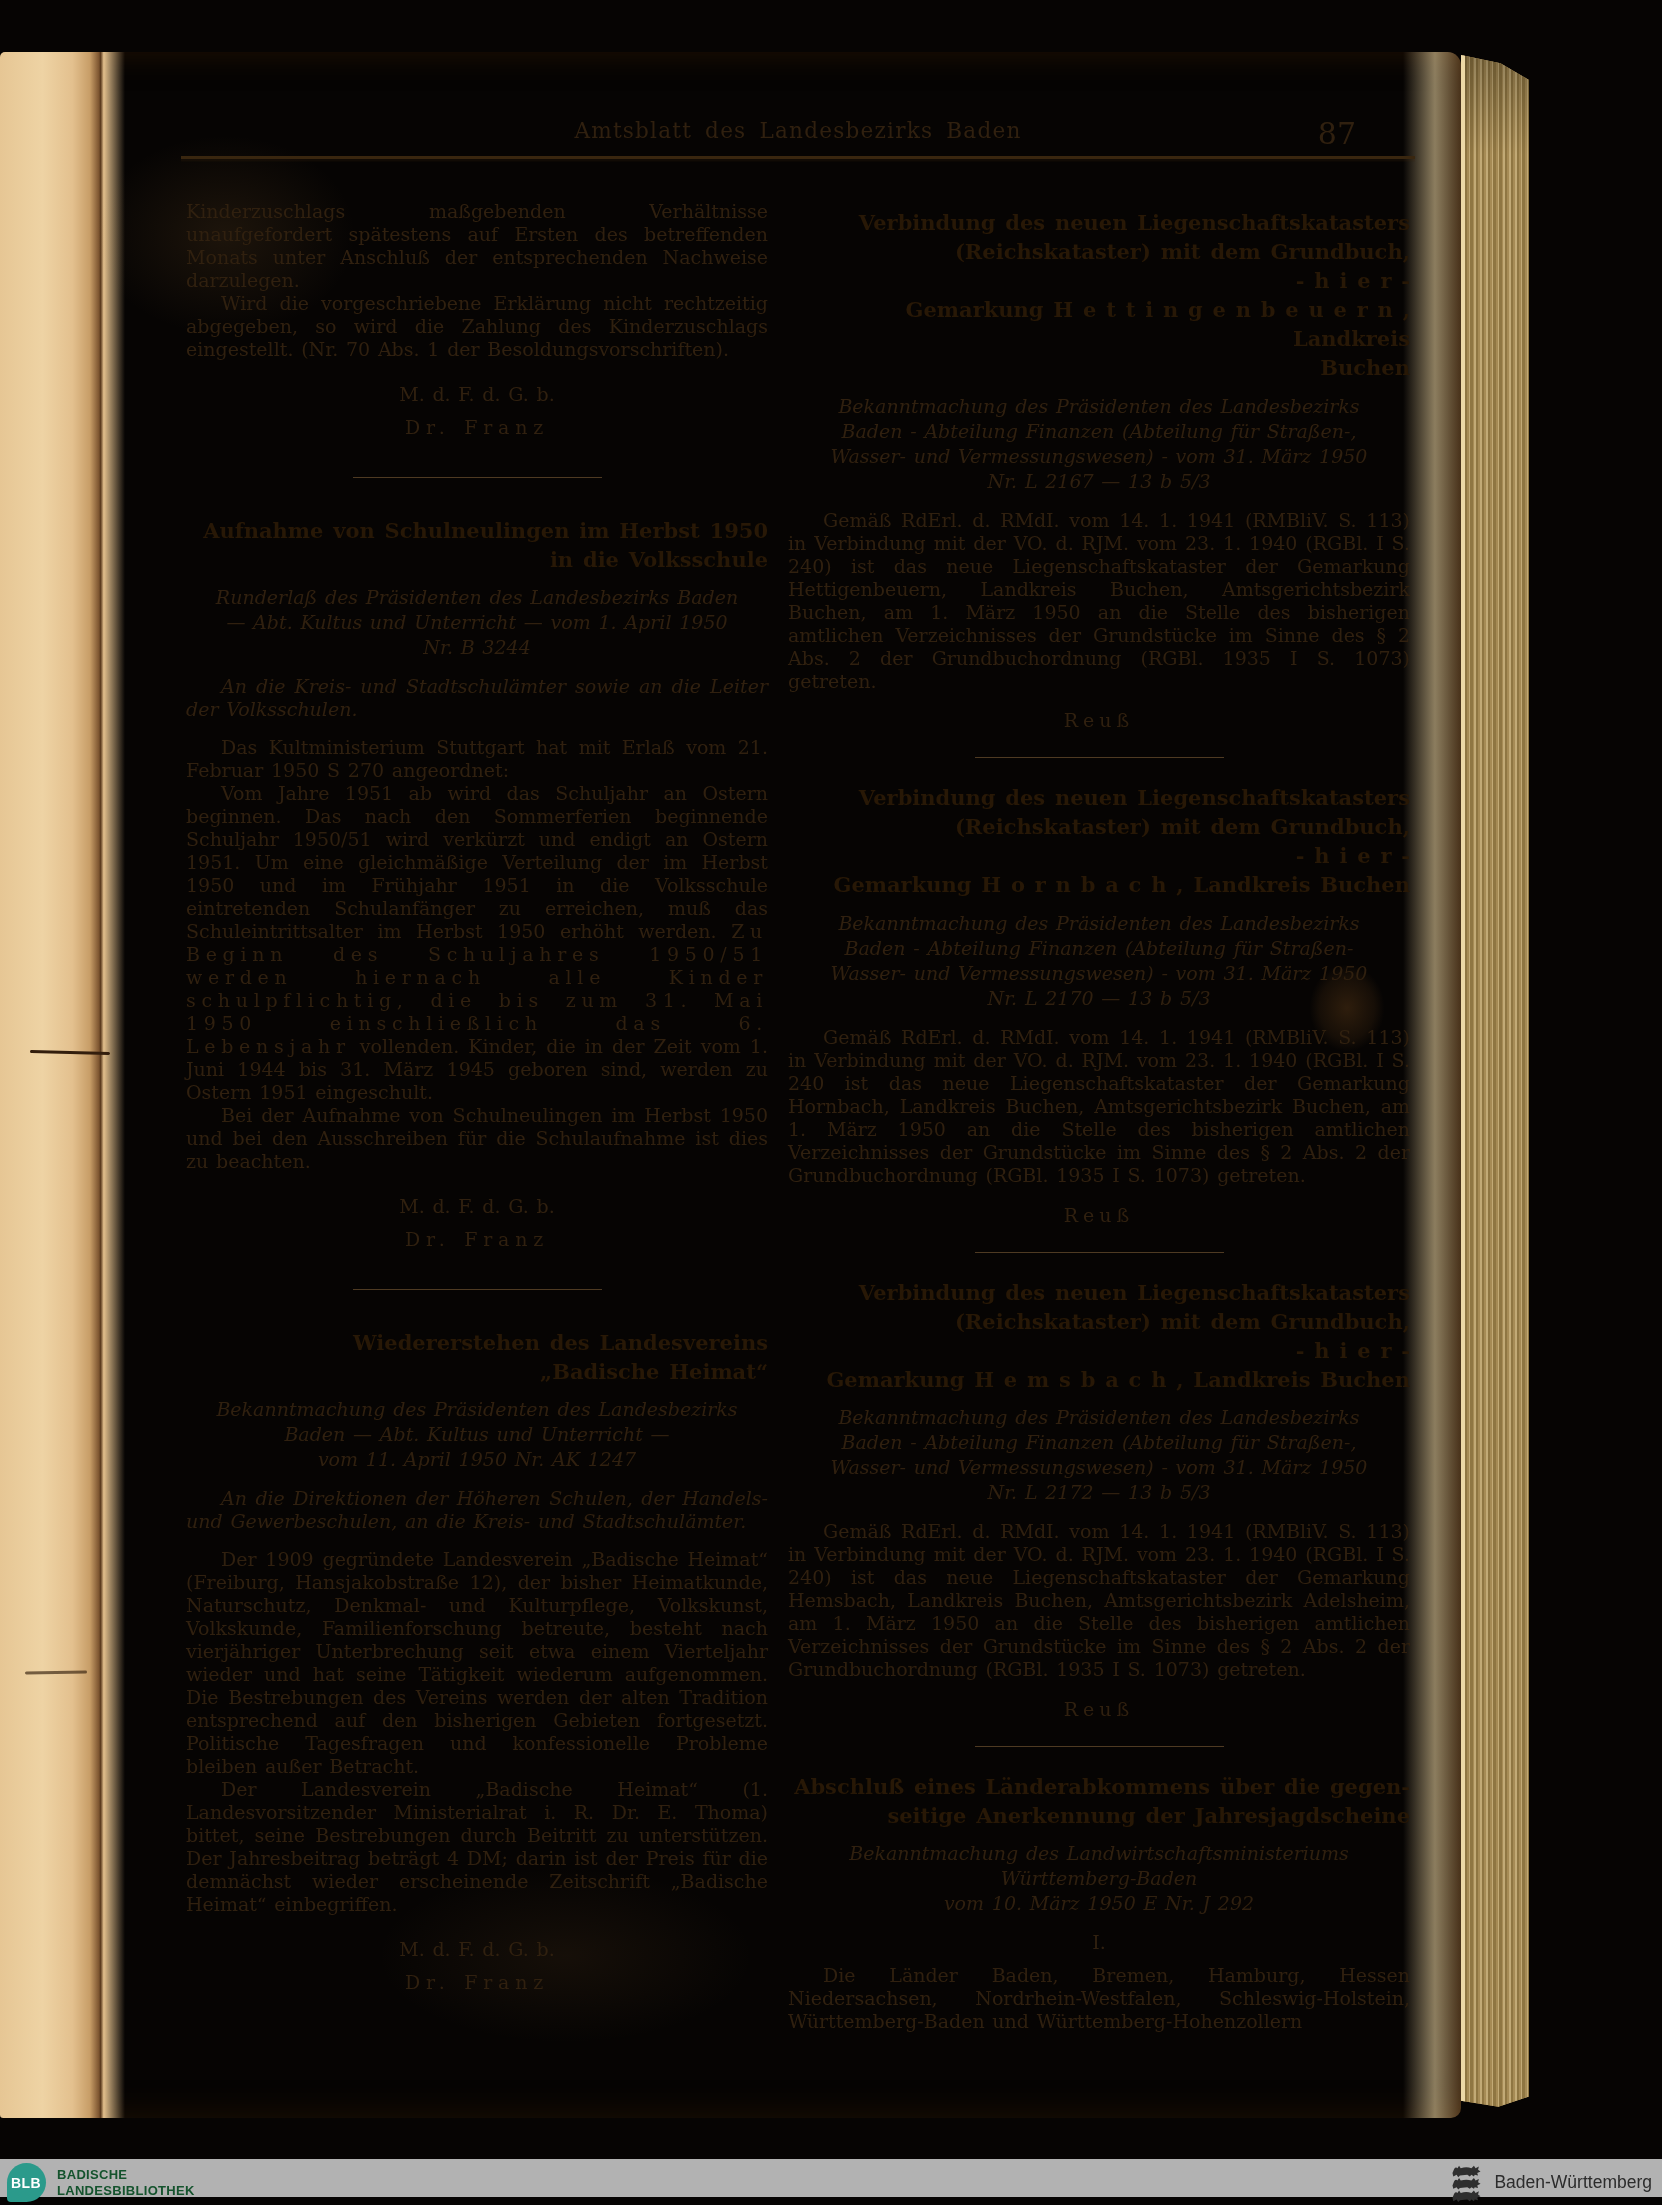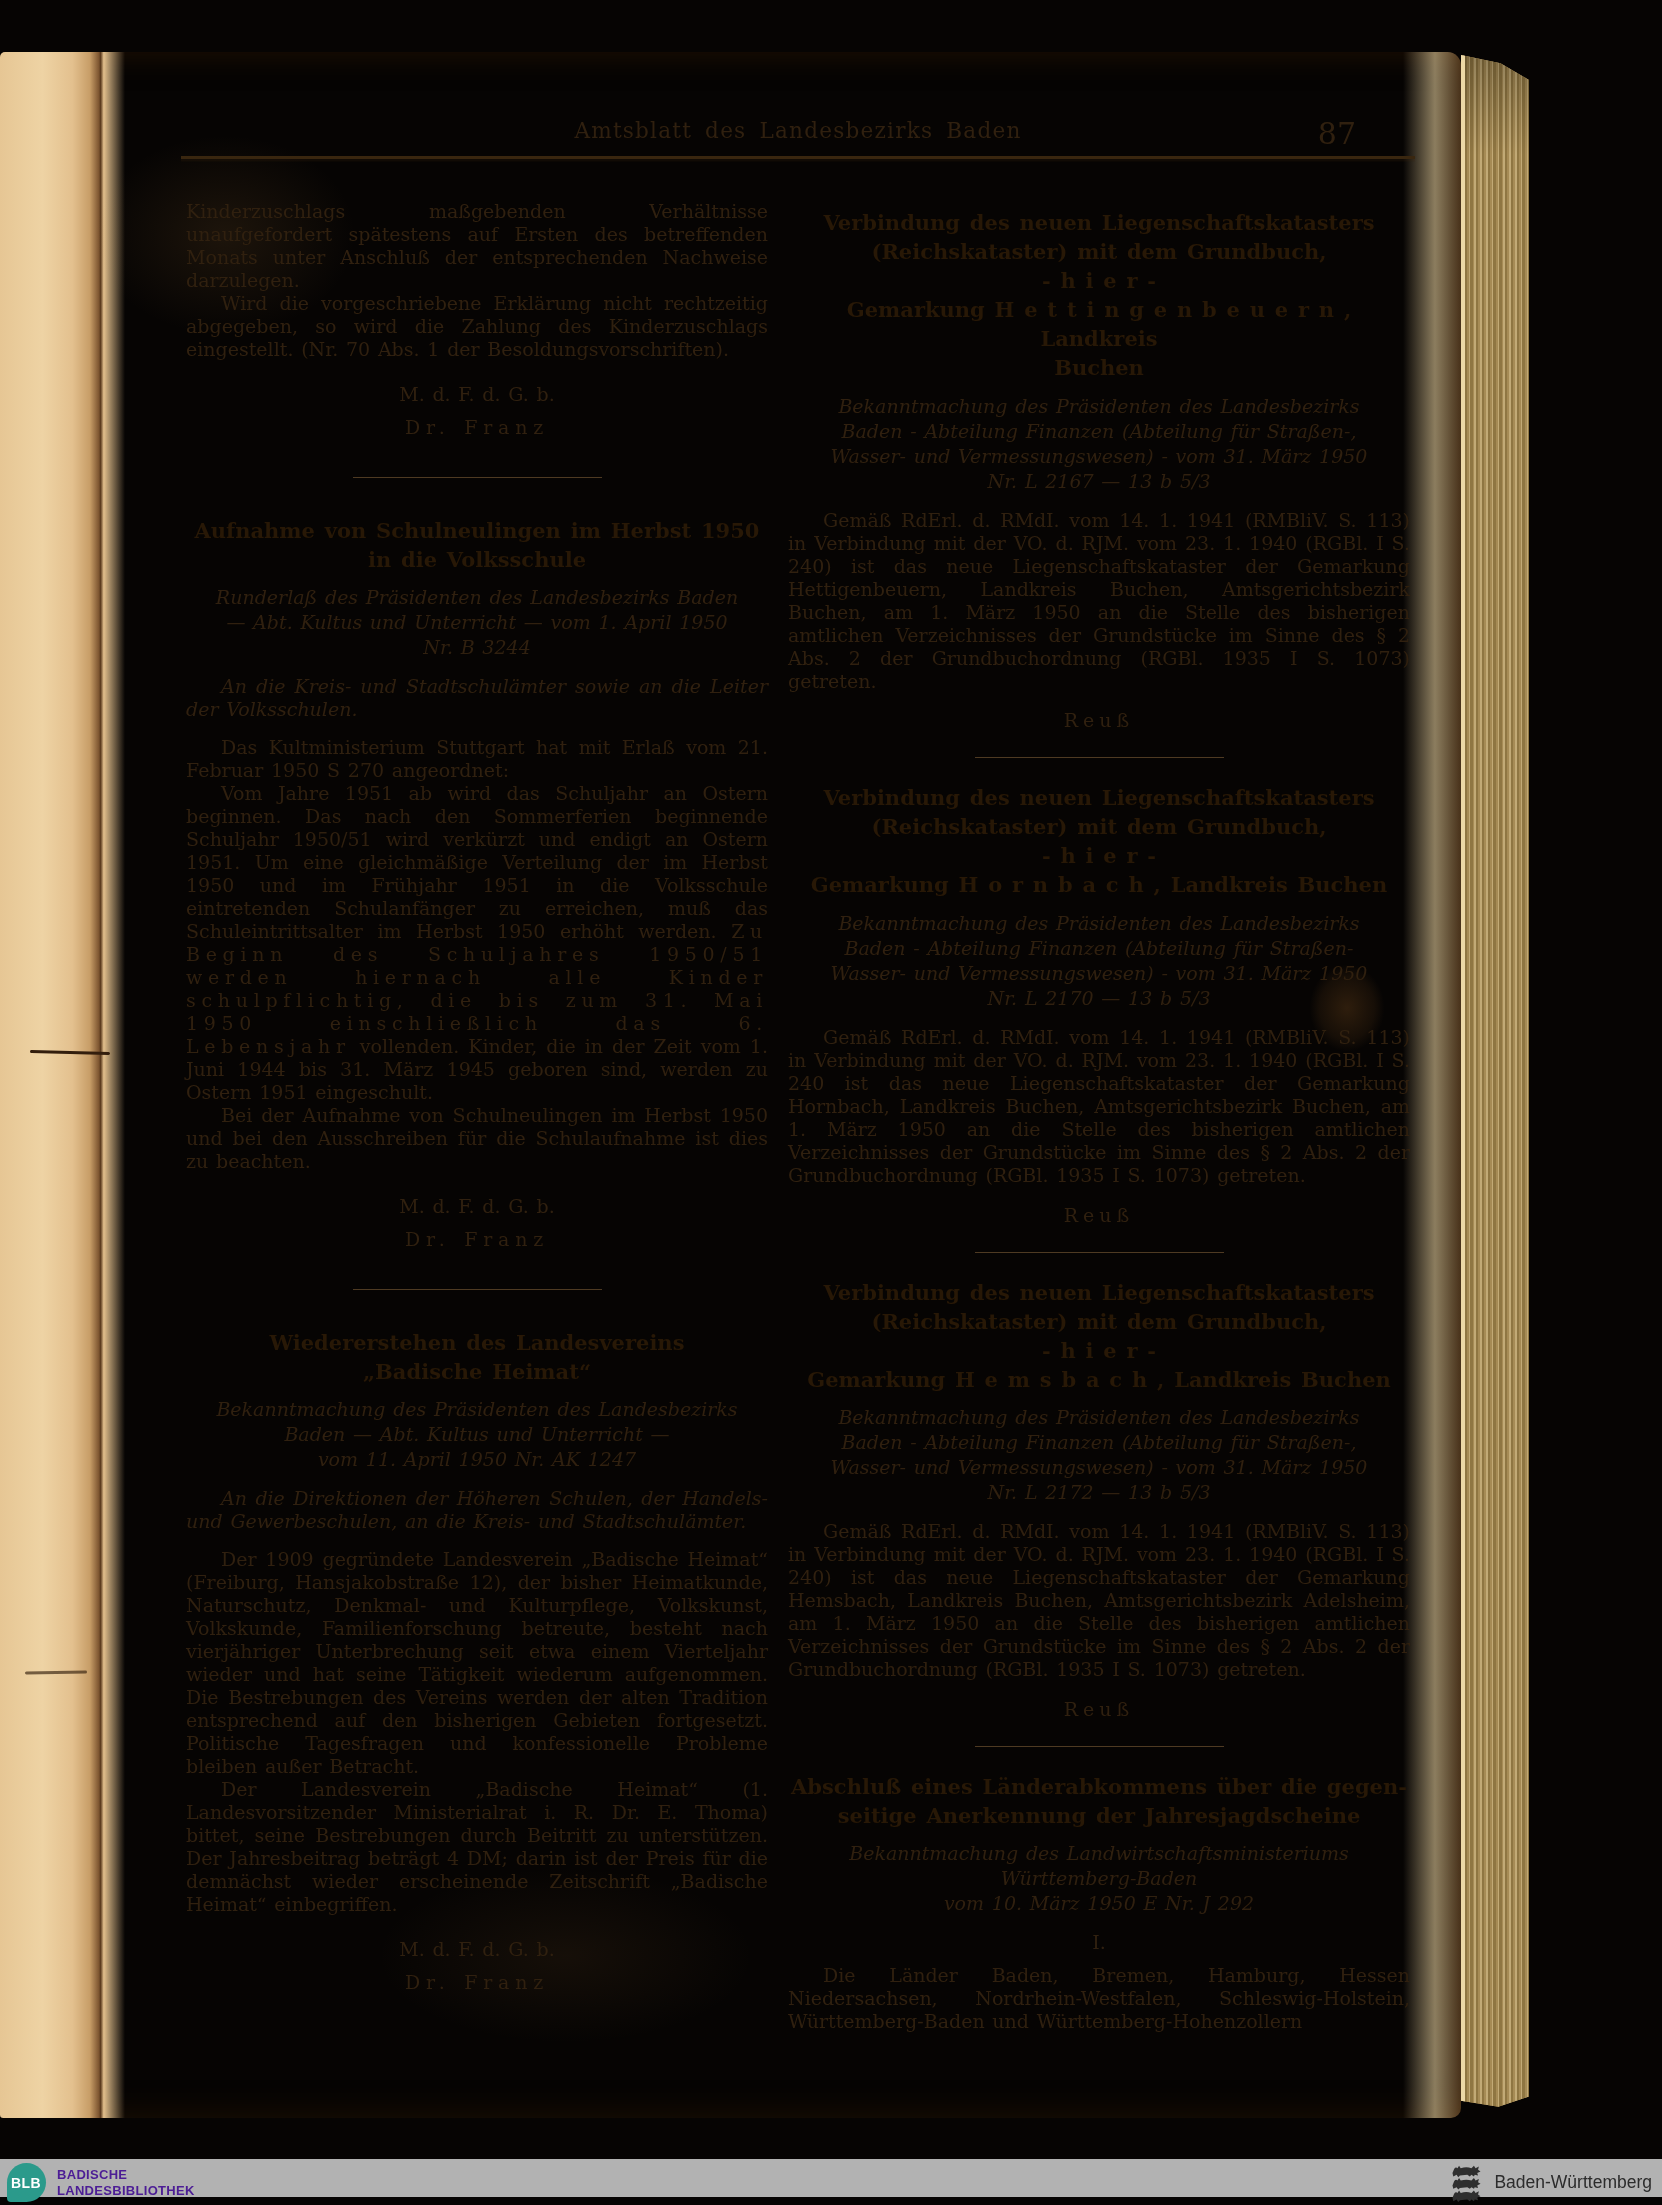--- a/index.html
+++ b/index.html
@@ -61,40 +61,40 @@
   .col{font-size:19px;line-height:23px;text-align:justify;word-spacing:1.7px;}
   .col-left{position:absolute;left:186px;top:148px;width:582px;}
   .col-right{position:absolute;left:788px;top:153px;width:622px;}
 
   .para{margin:0;text-indent:35px;}
   .cont{text-indent:0;}
   .sig{margin:21.6px 0 8.3px;text-align:center;text-indent:0;}
   .sig-name{display:block;margin-top:10px;letter-spacing:5.8px;}
   hr.divider{border:0;border-top:1.7px solid #4e3a22;width:249px;margin:38px auto;}
   hr.divider-sm{margin:25px auto;}
-  .sect-title{font-weight:700;text-align:center;font-size:21px;line-height:29px;margin:3.3px 0 11.6px;color:#281806;word-spacing:2.5px;}
+  .sect-title{font-weight:700;text-align:right;font-size:21px;line-height:29px;margin:3.3px 0 11.6px;color:#281806;word-spacing:2.5px;}
   .meta{text-align:center;line-height:25px;margin:0 0 15px;text-indent:0;font-style:italic;}
   .address{font-style:italic;text-indent:35px;margin:5px 0 15px;}
   .gesperrt{letter-spacing:0.30em;}
   .reuss{text-align:center;letter-spacing:5px;margin:16.6px 0 0;text-indent:0;}
   .roman{text-align:center;margin:10px 0 10px;text-indent:0;}
 
   
   .bottom-bar{
     position:absolute;left:0;top:2159px;width:1662px;height:38px;background:#b2b2b2;
     font-family:"Liberation Sans", sans-serif;
   }
   .blb-logo{
     position:absolute;left:6.6px;top:4.2px;width:39px;height:39px;background:#2b9a8b;
     border-radius:50% 50% 50% 10%;
     display:flex;align-items:center;justify-content:center;
     color:#ffffff;font-weight:700;font-size:14px;letter-spacing:0.4px;
   }
   .blb-text{
-    position:absolute;left:57px;top:7.5px;color:#4c1d95;font-weight:700;
+    position:absolute;left:57px;top:7.5px;color:#14532d;font-weight:700;
     font-size:13px;line-height:16px;letter-spacing:0.3px;
   }
   .bw-wrap{position:absolute;right:10px;top:0;height:47px;display:flex;align-items:center;gap:11.6px;}
   .bw-label{color:#2c2c2c;font-size:17.5px;font-weight:500;}
   .lions{display:block;}
 </style>
 </head>
 <body>
 
 <div class="paper">

